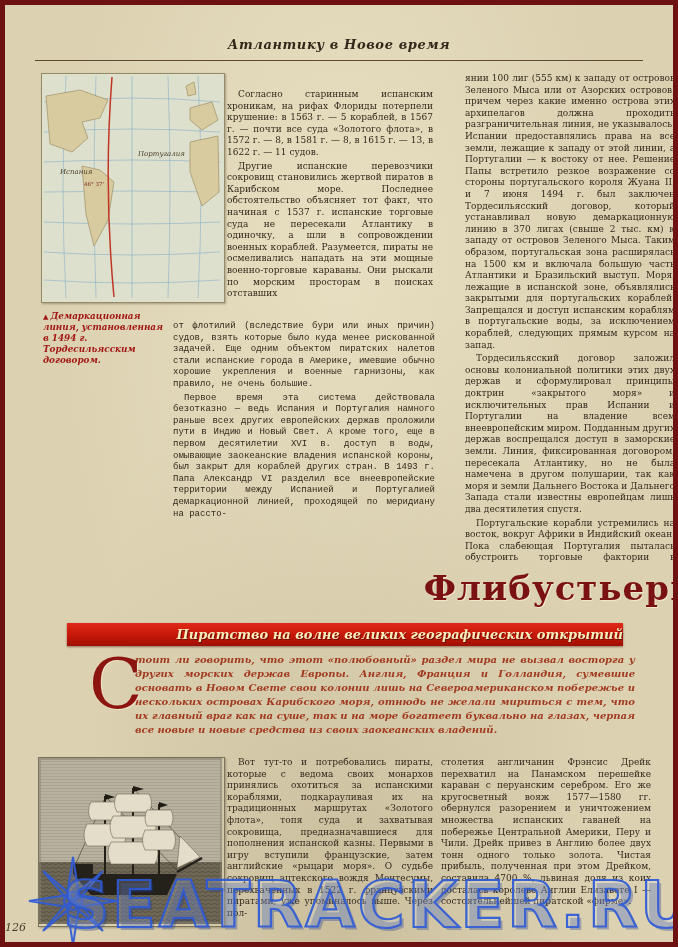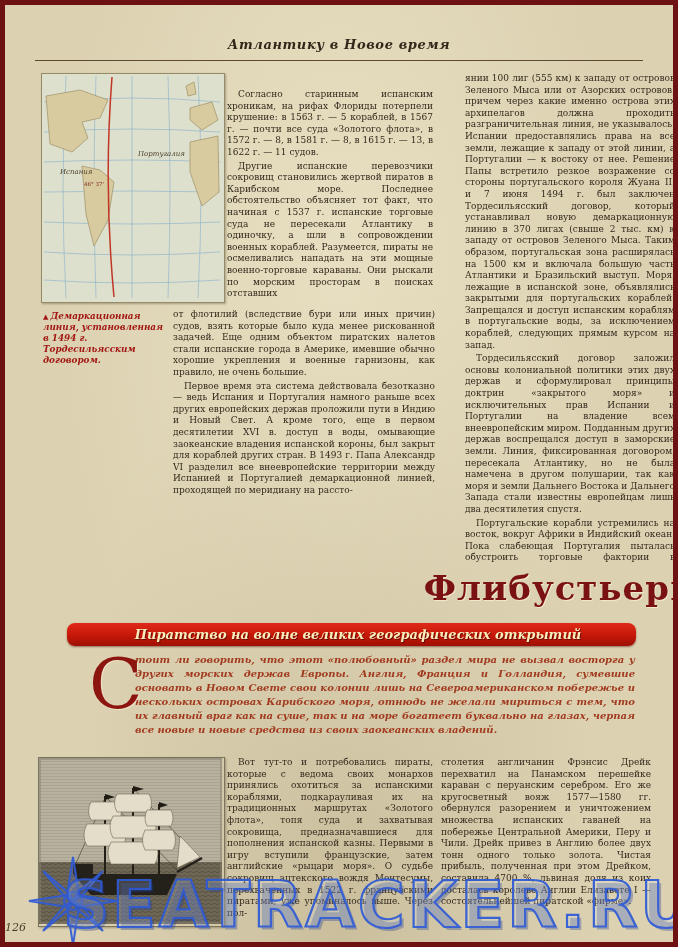--- a/index.html
+++ b/index.html
@@ -15,42 +15,42 @@
   .abs{position:absolute;}
   
   .header-title{top:32px;left:0;width:100%;text-align:center;
     font:bold italic 13px/16px "DejaVu Serif", serif;color:#33271a;letter-spacing:.6px;}
   .header-rule{top:55px;left:30px;width:608px;height:1px;background:#5c4833;}
   
   .body-text{font:9px/11.6px "DejaVu Serif", serif;color:#33291d;text-align:justify;overflow:hidden;}
   .body-text p{margin:0 0 2px 0;}
   .body-text p.indent{text-indent:11px;}
   .col-a-top{left:222px;top:84px;width:206px;height:234px;}
-  .col-a-bottom{left:168px;top:304px;width:262px;height:254px;}
+  .col-a-bottom{left:168px;top:316px;width:262px;height:254px;font-family:Liberation Mono, monospace;}
   .col-b{left:460px;top:68px;width:210px;height:490px;}
   .col-c{left:222px;top:752px;width:206px;height:170px;}
   .col-d{left:436px;top:752px;width:210px;height:170px;}
   
   .map-figure{left:36px;top:68px;width:182px;height:228px;border:1px solid #978a68;
     box-shadow:1px 1px 2px rgba(60,45,20,.35);background:#dde0cd;}
   .caption{font:bold italic 8.8px/11px "DejaVu Serif", serif;color:#a21713;}
   .map-caption{left:38px;top:306px;width:126px;}
   .ship-caption{left:46px;top:710px;width:118px;}
   .cap-marker{color:#a21713;font-style:normal;font-size:7px;margin-right:2px;}
   .ship-figure{left:33px;top:752px;width:185px;height:168px;border:1px solid #7c745f;
     box-shadow:1px 1px 2px rgba(60,45,20,.35);}
   
   .section-title{top:563px;left:0;width:100%;text-align:right;
     font:bold 34px/40px "DejaVu Serif", serif;color:#7a1113;letter-spacing:1px;
     text-shadow:1px 1px 0 rgba(255,245,220,.6);padding-left:32px;}
-  .banner{left:62px;top:618px;width:556px;height:23px;border-radius:8px;
+  .banner{left:62px;top:618px;width:556px;height:23px;border-radius:0;
     background:linear-gradient(180deg,#e02a18 0%,#c41708 55%,#9d1005 100%);
     box-shadow:0 1px 2px rgba(80,10,5,.5);
-    text-align:center;font:bold italic 13px/23px "DejaVu Serif", serif;color:#f8eebc;
-    text-shadow:1px 1px 0 rgba(90,10,5,.8);padding-left:13px;}
+    text-align:right;font:bold italic 13px/23px "DejaVu Serif", serif;color:#f8eebc;
+    text-shadow:1px 1px 0 rgba(90,10,5,.8);}
   .lead{left:130px;top:648px;width:500px;height:102px;
     font:bold italic 10px/14px "DejaVu Serif", serif;color:#a13a1f;text-align:justify;}
   .dropcap{position:absolute;left:-46px;top:-4px;font:normal 70px/70px "DejaVu Serif", serif;
     color:#8c1510;text-shadow:1px 1px 0 rgba(255,245,220,.5);}
   
   .page-number{top:916px;left:0;width:100%;
     font:italic 11px/14px "DejaVu Serif", serif;color:#4a3b28;}
   
   .watermark{left:16px;top:846px;width:656px;height:100px;pointer-events:none;opacity:.93;z-index:9;}
   .watermark-text{position:absolute;left:42px;top:8px;white-space:nowrap;

